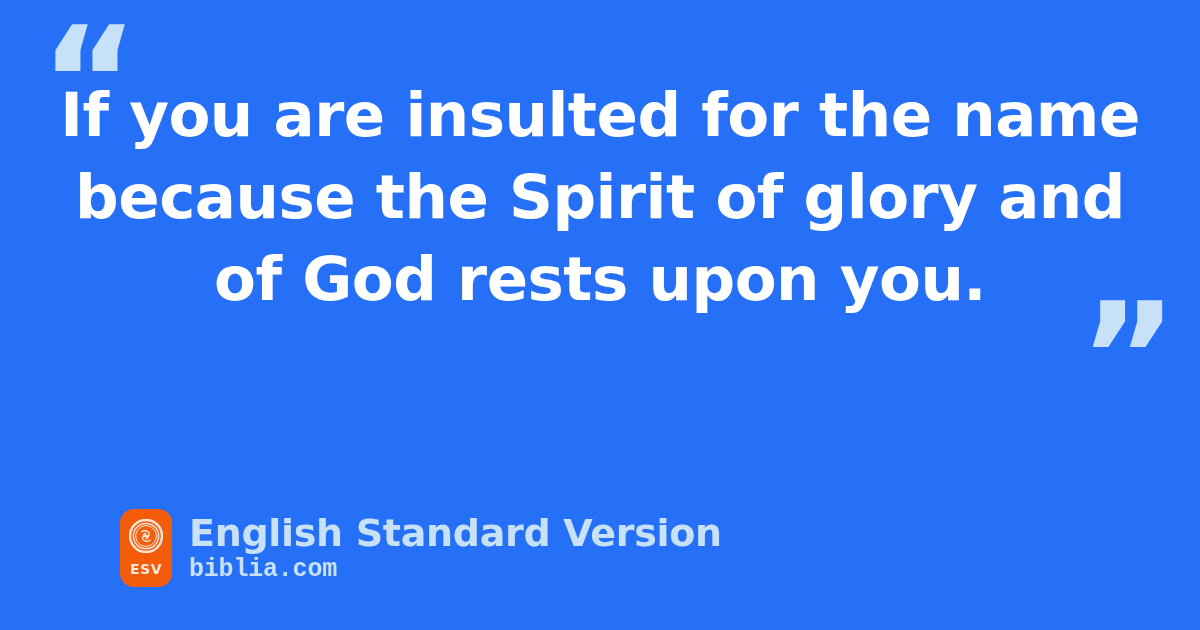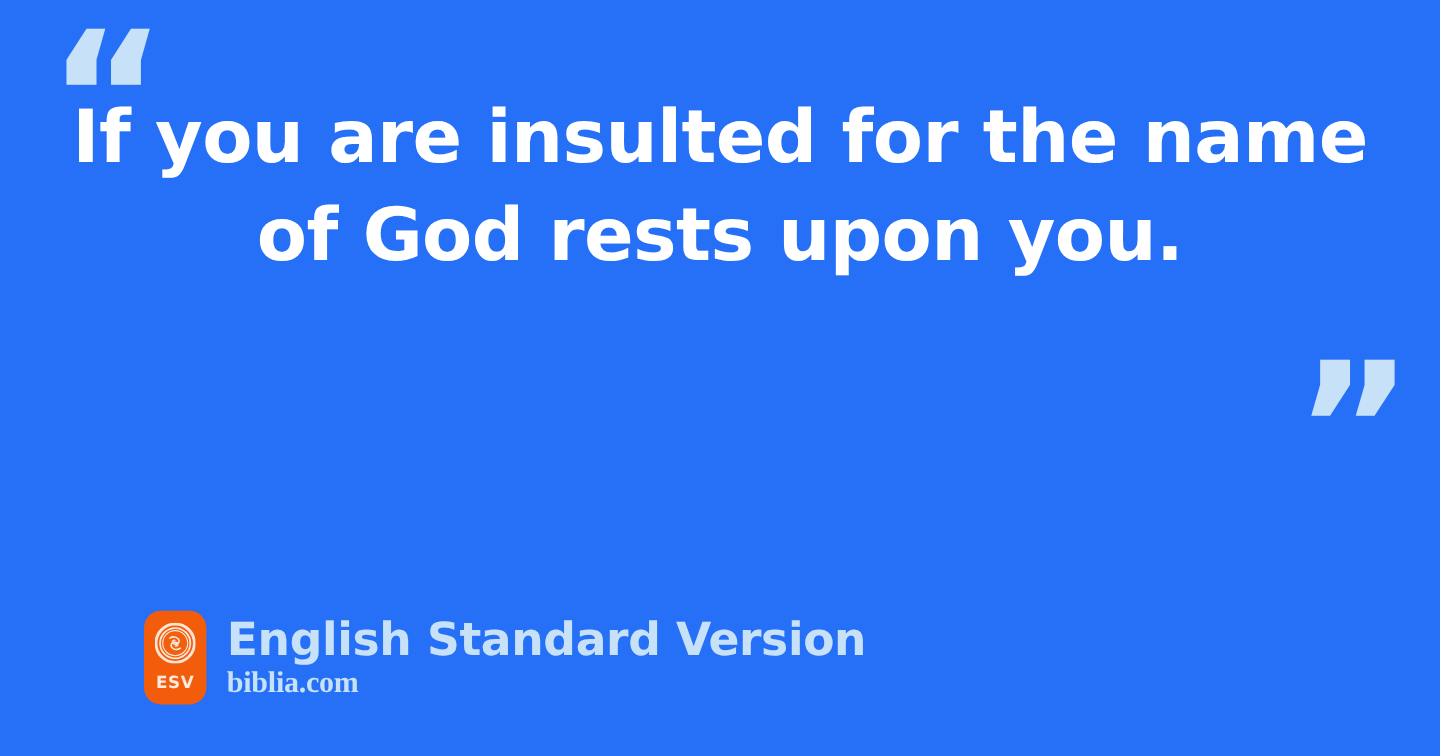--- a/index.html
+++ b/index.html
@@ -103,37 +103,38 @@
   #version-name {
     color: #c6e1f8;
     font-family: "DejaVu Sans", "Liberation Sans", sans-serif;
     font-weight: 700;
     font-size: 38px;
     line-height: 42px;
     letter-spacing: -0.3px;
   }
   #site-url {
     color: #c6e1f8;
-    font-family: Liberation Serif, serif;
+    font-family: Liberation Mono, monospace;
     font-weight: 700;
     font-size: 25px;
     line-height: 30px;
     margin-top: 1px;
     letter-spacing: -0.2px;
   }
 </style>
 </head>
 <body>
 
 <div id="card">
 
   <div id="quote-open" class="quote-mark">“</div>
 
   <div id="quote-block">
     <span class="quote-line">If you are insulted for the name</span>
+    <span class="quote-line">because the Spirit of glory and</span>
     <span class="quote-line">of God rests upon you.</span>
   </div>
 
   <div id="quote-close" class="quote-mark">”</div>
 
   <div id="attribution">
 
     <div id="esv-logo">
       <svg id="esv-seal" viewBox="0 0 34 34">
         <circle cx="17" cy="17" r="16" fill="none" stroke="#fbe6d6" stroke-width="2.4"></circle>

